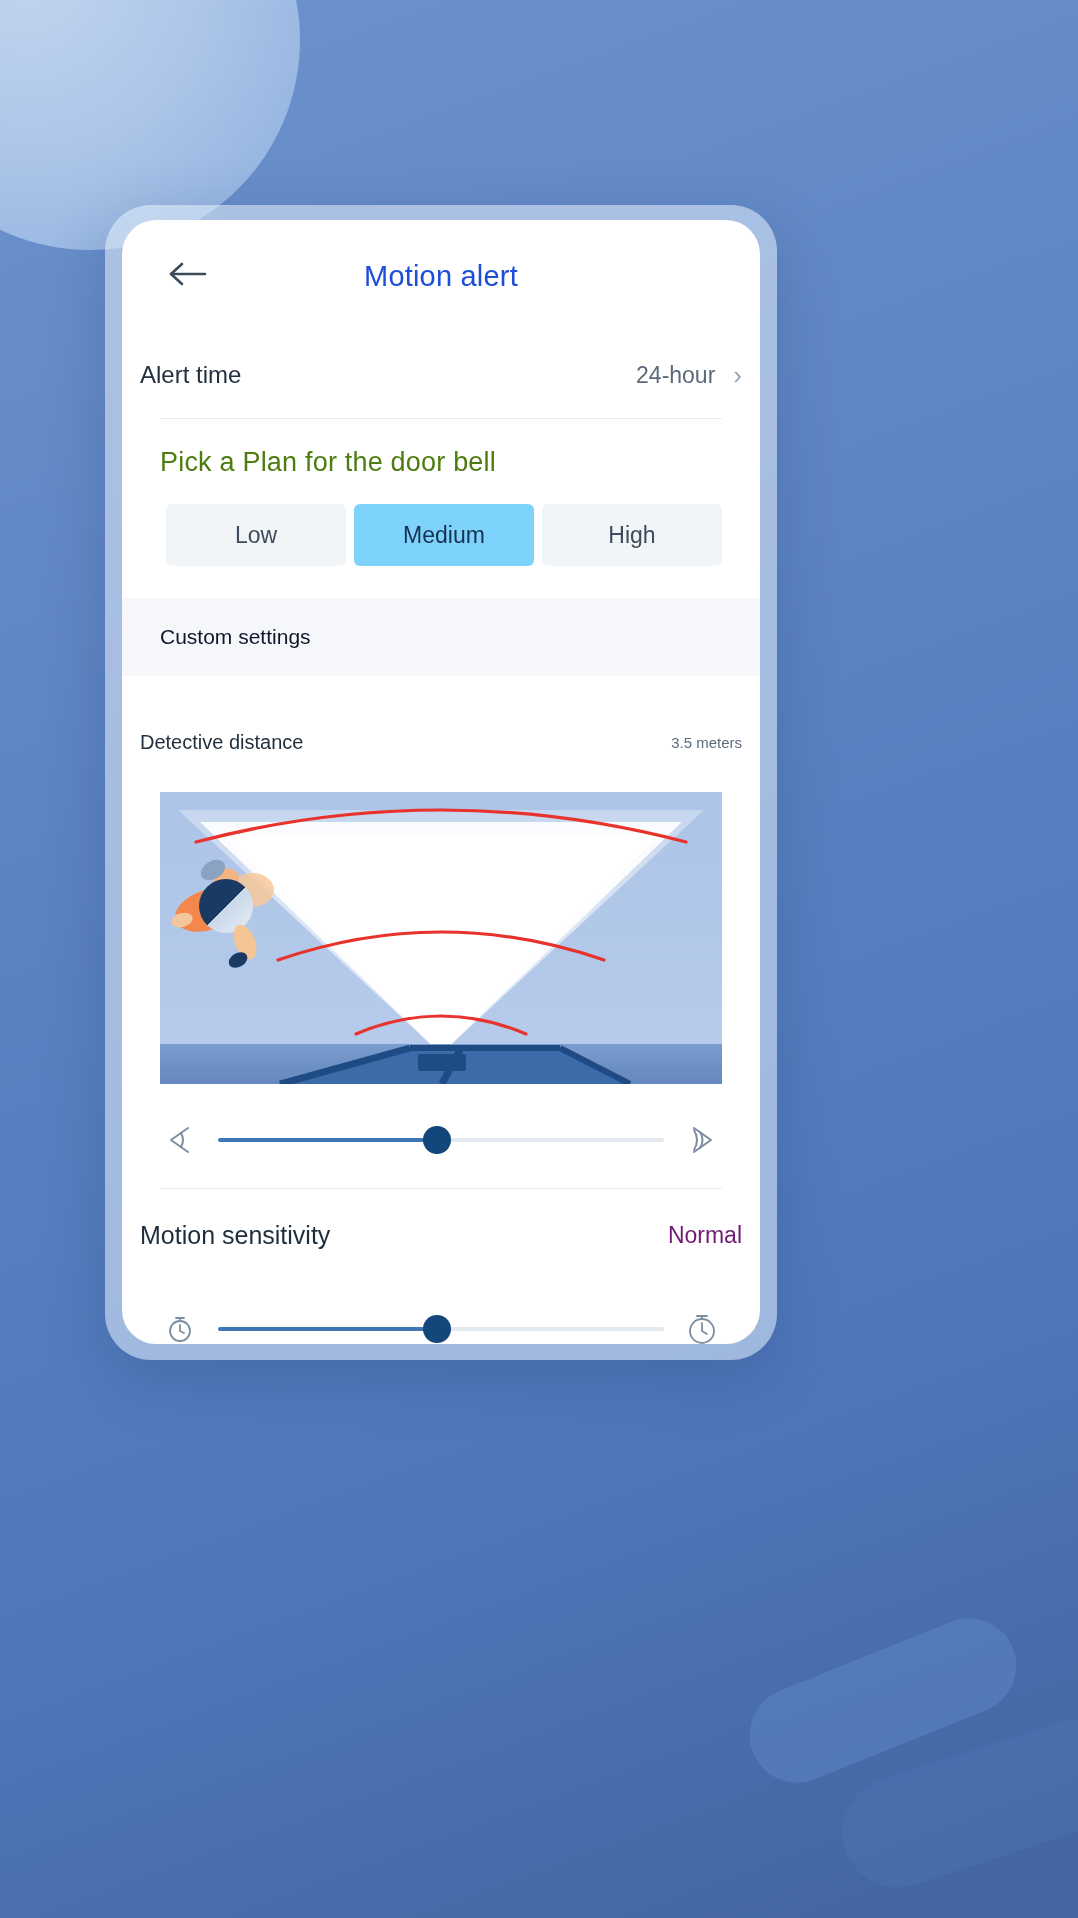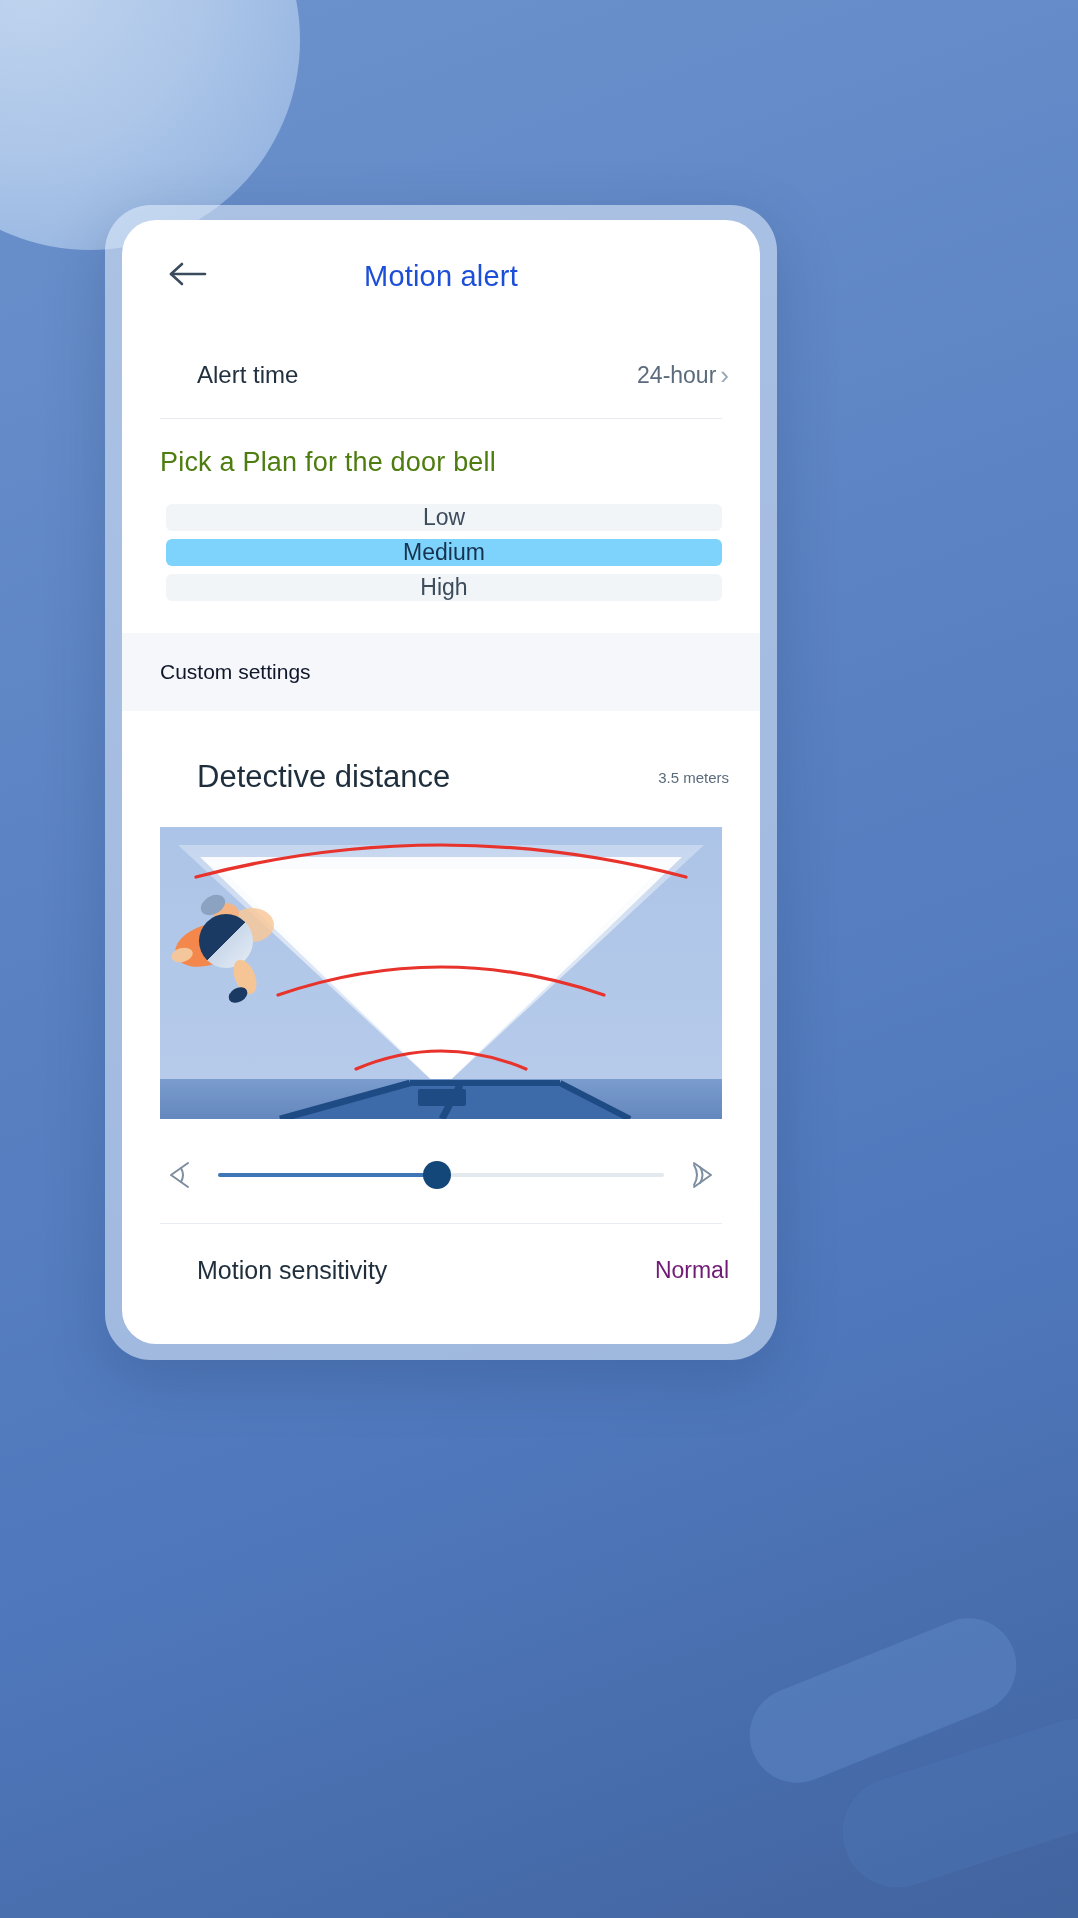--- a/index.html
+++ b/index.html
@@ -75,29 +75,28 @@
     font-weight: 400;
     color: #1d4ed8;
     letter-spacing: .2px;
   }
 
   
   .row {
     display: flex;
     align-items: center;
     justify-content: space-between;
-    padding: 0 31px;
-    margin-left: 44px;
+    padding: 0 18px;
   }
   .row-label {
     font-size: 24px;
     color: #22313f;
   }
   .row-value-wrap {
-    display: flex; align-items: flex-start; gap: 4px;
+    display: flex; align-items: flex-start; gap: 18px;
   }
   .row-value {
     font-size: 23px;
     color: #5b6b7c;
   }
   .chev {
     color: #98a7b6;
     font-size: 26px;
     line-height: 1;
   }
@@ -115,21 +114,20 @@
     font-size: 27px;
     color: #4d7c0f;
     letter-spacing: .2px;
   }
 
   
   .plan-row {
     display: flex;
     padding: 26px 38px 0 44px;
     gap: 8px;
-    flex-direction: column;
   }
   .plan-btn {
     flex: 1;
     height: 62px;
     border-radius: 6px;
     background: #f2f5f8;
     display: flex;
     align-items: center;
     justify-content: center;
     font-size: 23px;
@@ -150,21 +148,21 @@
     background: #f5f7fa;
     display: flex;
     align-items: center;
     padding: 0 38px;
     font-size: 21px;
     color: #0f172a;
   }
 
   
   .dd-row { height: 92px; }
-  .dd-label { font-size: 31px; color: #1f2e3c; }
+  .dd-label { font-size: 20px; color: #1f2e3c; }
   .dd-value { font-size: 15px; color: #5b6b7c; }
 
   
   .illus {
     position: relative;
     margin: 4px 38px 0 38px;
     height: 292px;
     background: linear-gradient(180deg, #aec6e8 0%, #b6cbea 55%, #b6cbea 100%);
     overflow: hidden;
   }

